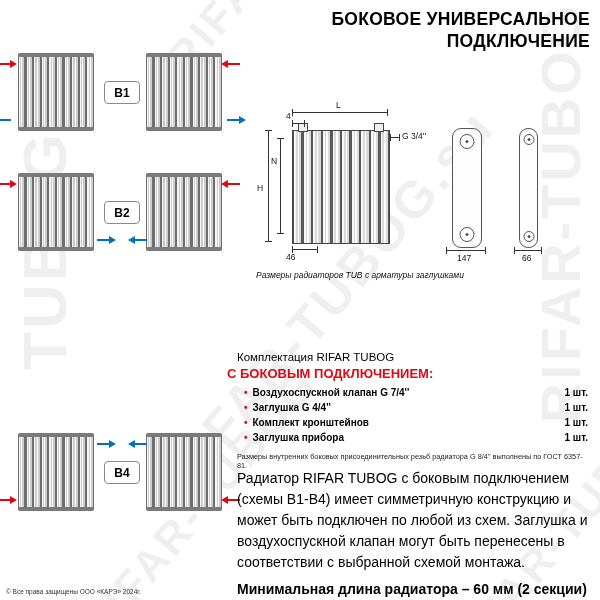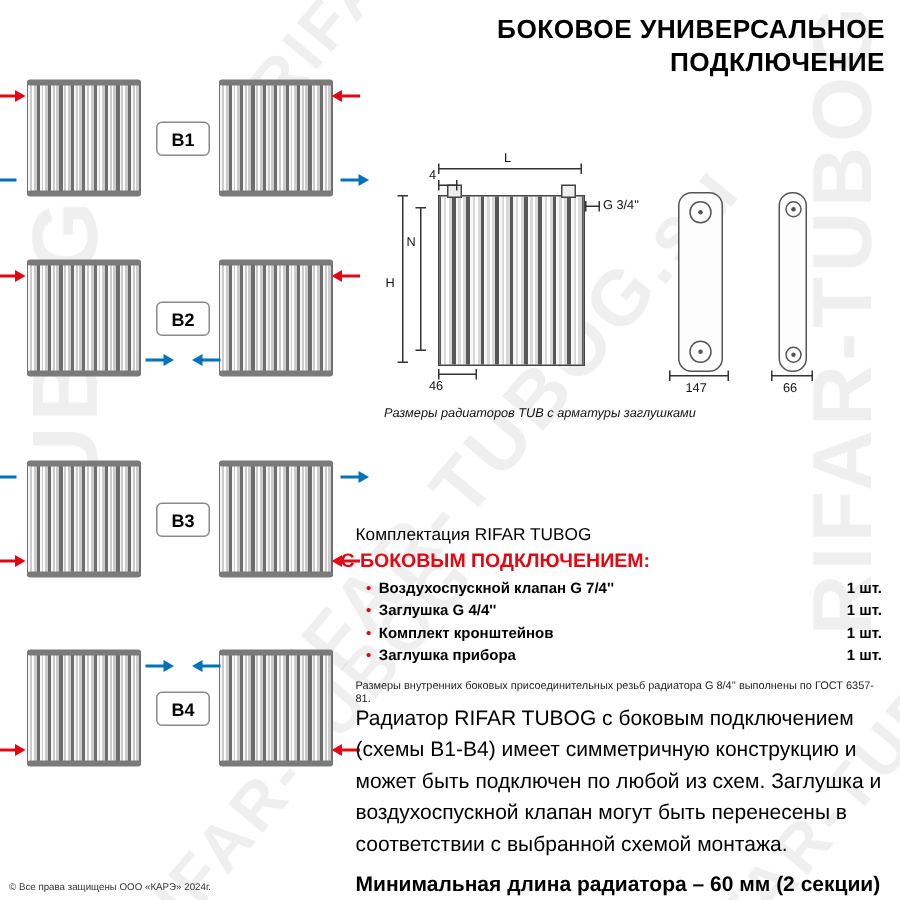--- a/index.html
+++ b/index.html
@@ -116,29 +116,20 @@
     <div class="scheme-row" style="top:166px">
       <i class="arrow arrow-r supply" style="left:-12px;top:17px"></i>
       <i class="arrow arrow-r ret" style="left:87px;top:73px"></i>
       <div class="rad left"></div>
       <div class="scheme-label">В2</div>
       <div class="rad right"></div>
       <i class="arrow arrow-l supply" style="left:217px;top:17px"></i>
       <i class="arrow arrow-l ret" style="left:124px;top:73px"></i>
     </div>
 
-    <div class="scheme-row" style="top:300px">
-      <i class="arrow arrow-l ret" style="left:-12px;top:17px"></i>
-      <i class="arrow arrow-r supply" style="left:-12px;top:73px"></i>
-      <div class="rad left"></div>
-      <div class="scheme-label">В3</div>
-      <div class="rad right"></div>
-      <i class="arrow arrow-r ret" style="left:217px;top:17px"></i>
-      <i class="arrow arrow-l supply" style="left:217px;top:73px"></i>
-    </div>
 
     <div class="scheme-row" style="top:426px">
       <i class="arrow arrow-r ret" style="left:87px;top:17px"></i>
       <i class="arrow arrow-r supply" style="left:-12px;top:73px"></i>
       <div class="rad left"></div>
       <div class="scheme-label">В4</div>
       <div class="rad right"></div>
       <i class="arrow arrow-l ret" style="left:124px;top:17px"></i>
       <i class="arrow arrow-l supply" style="left:217px;top:73px"></i>
     </div>

